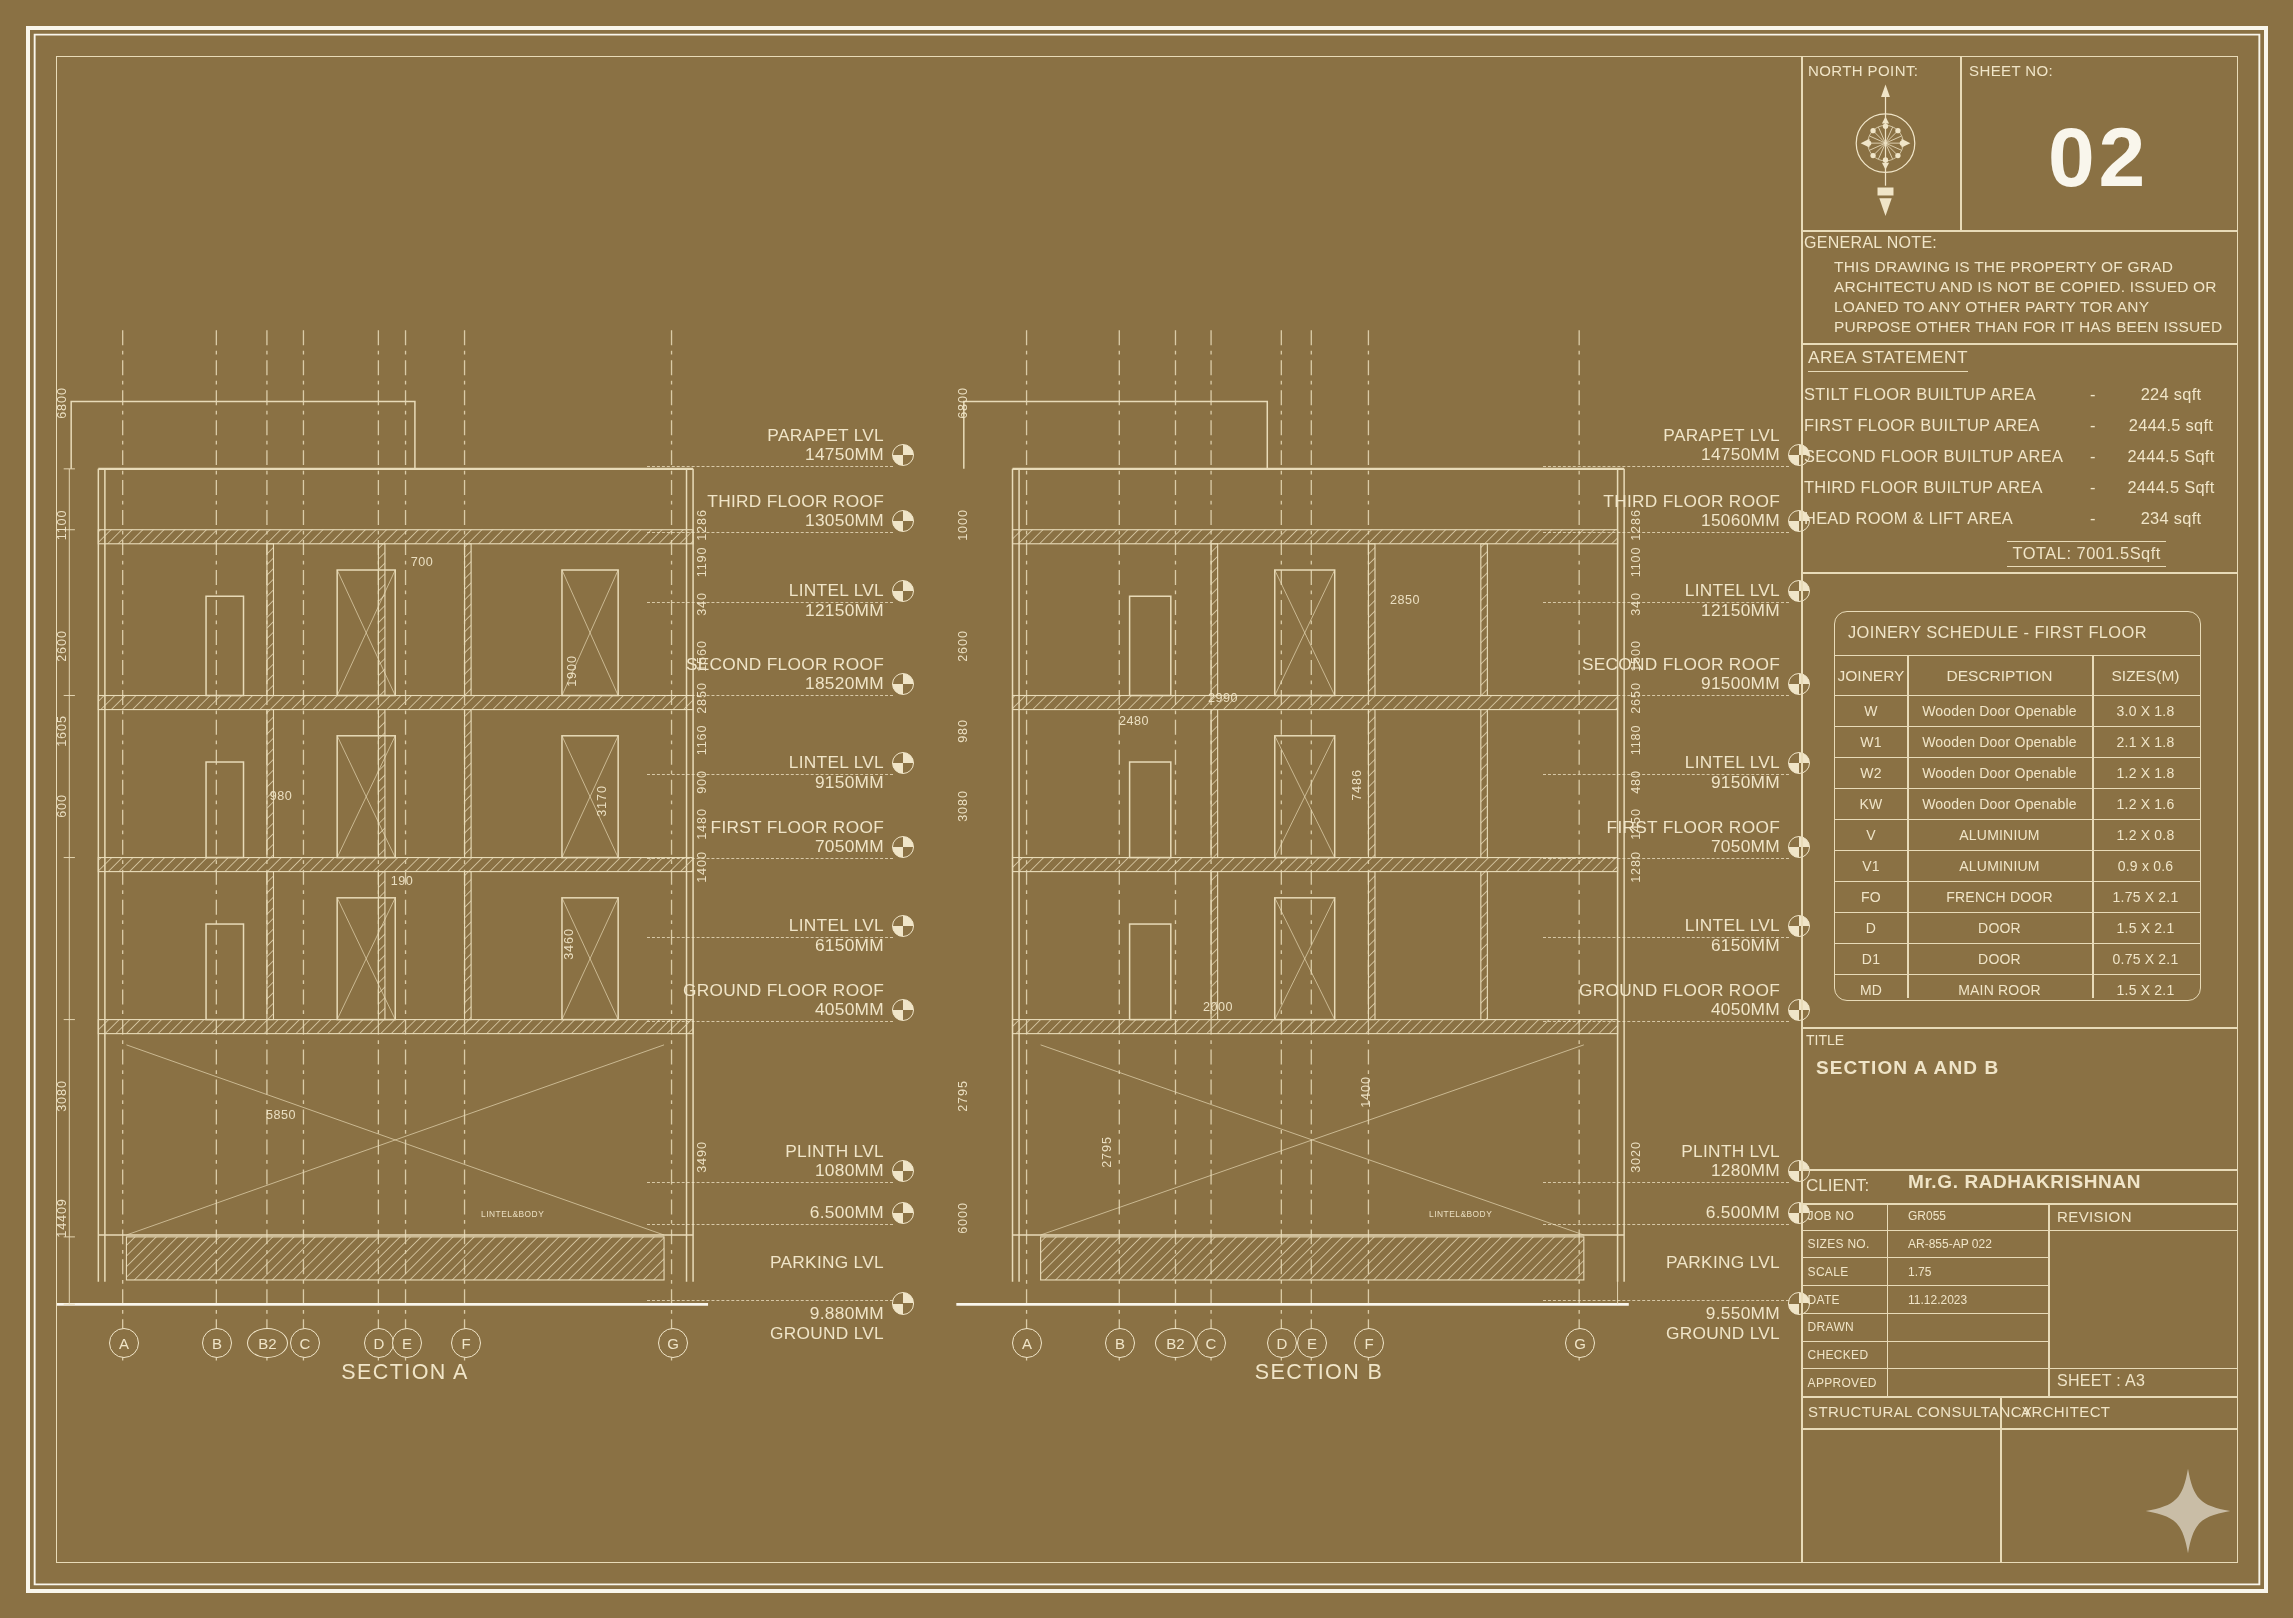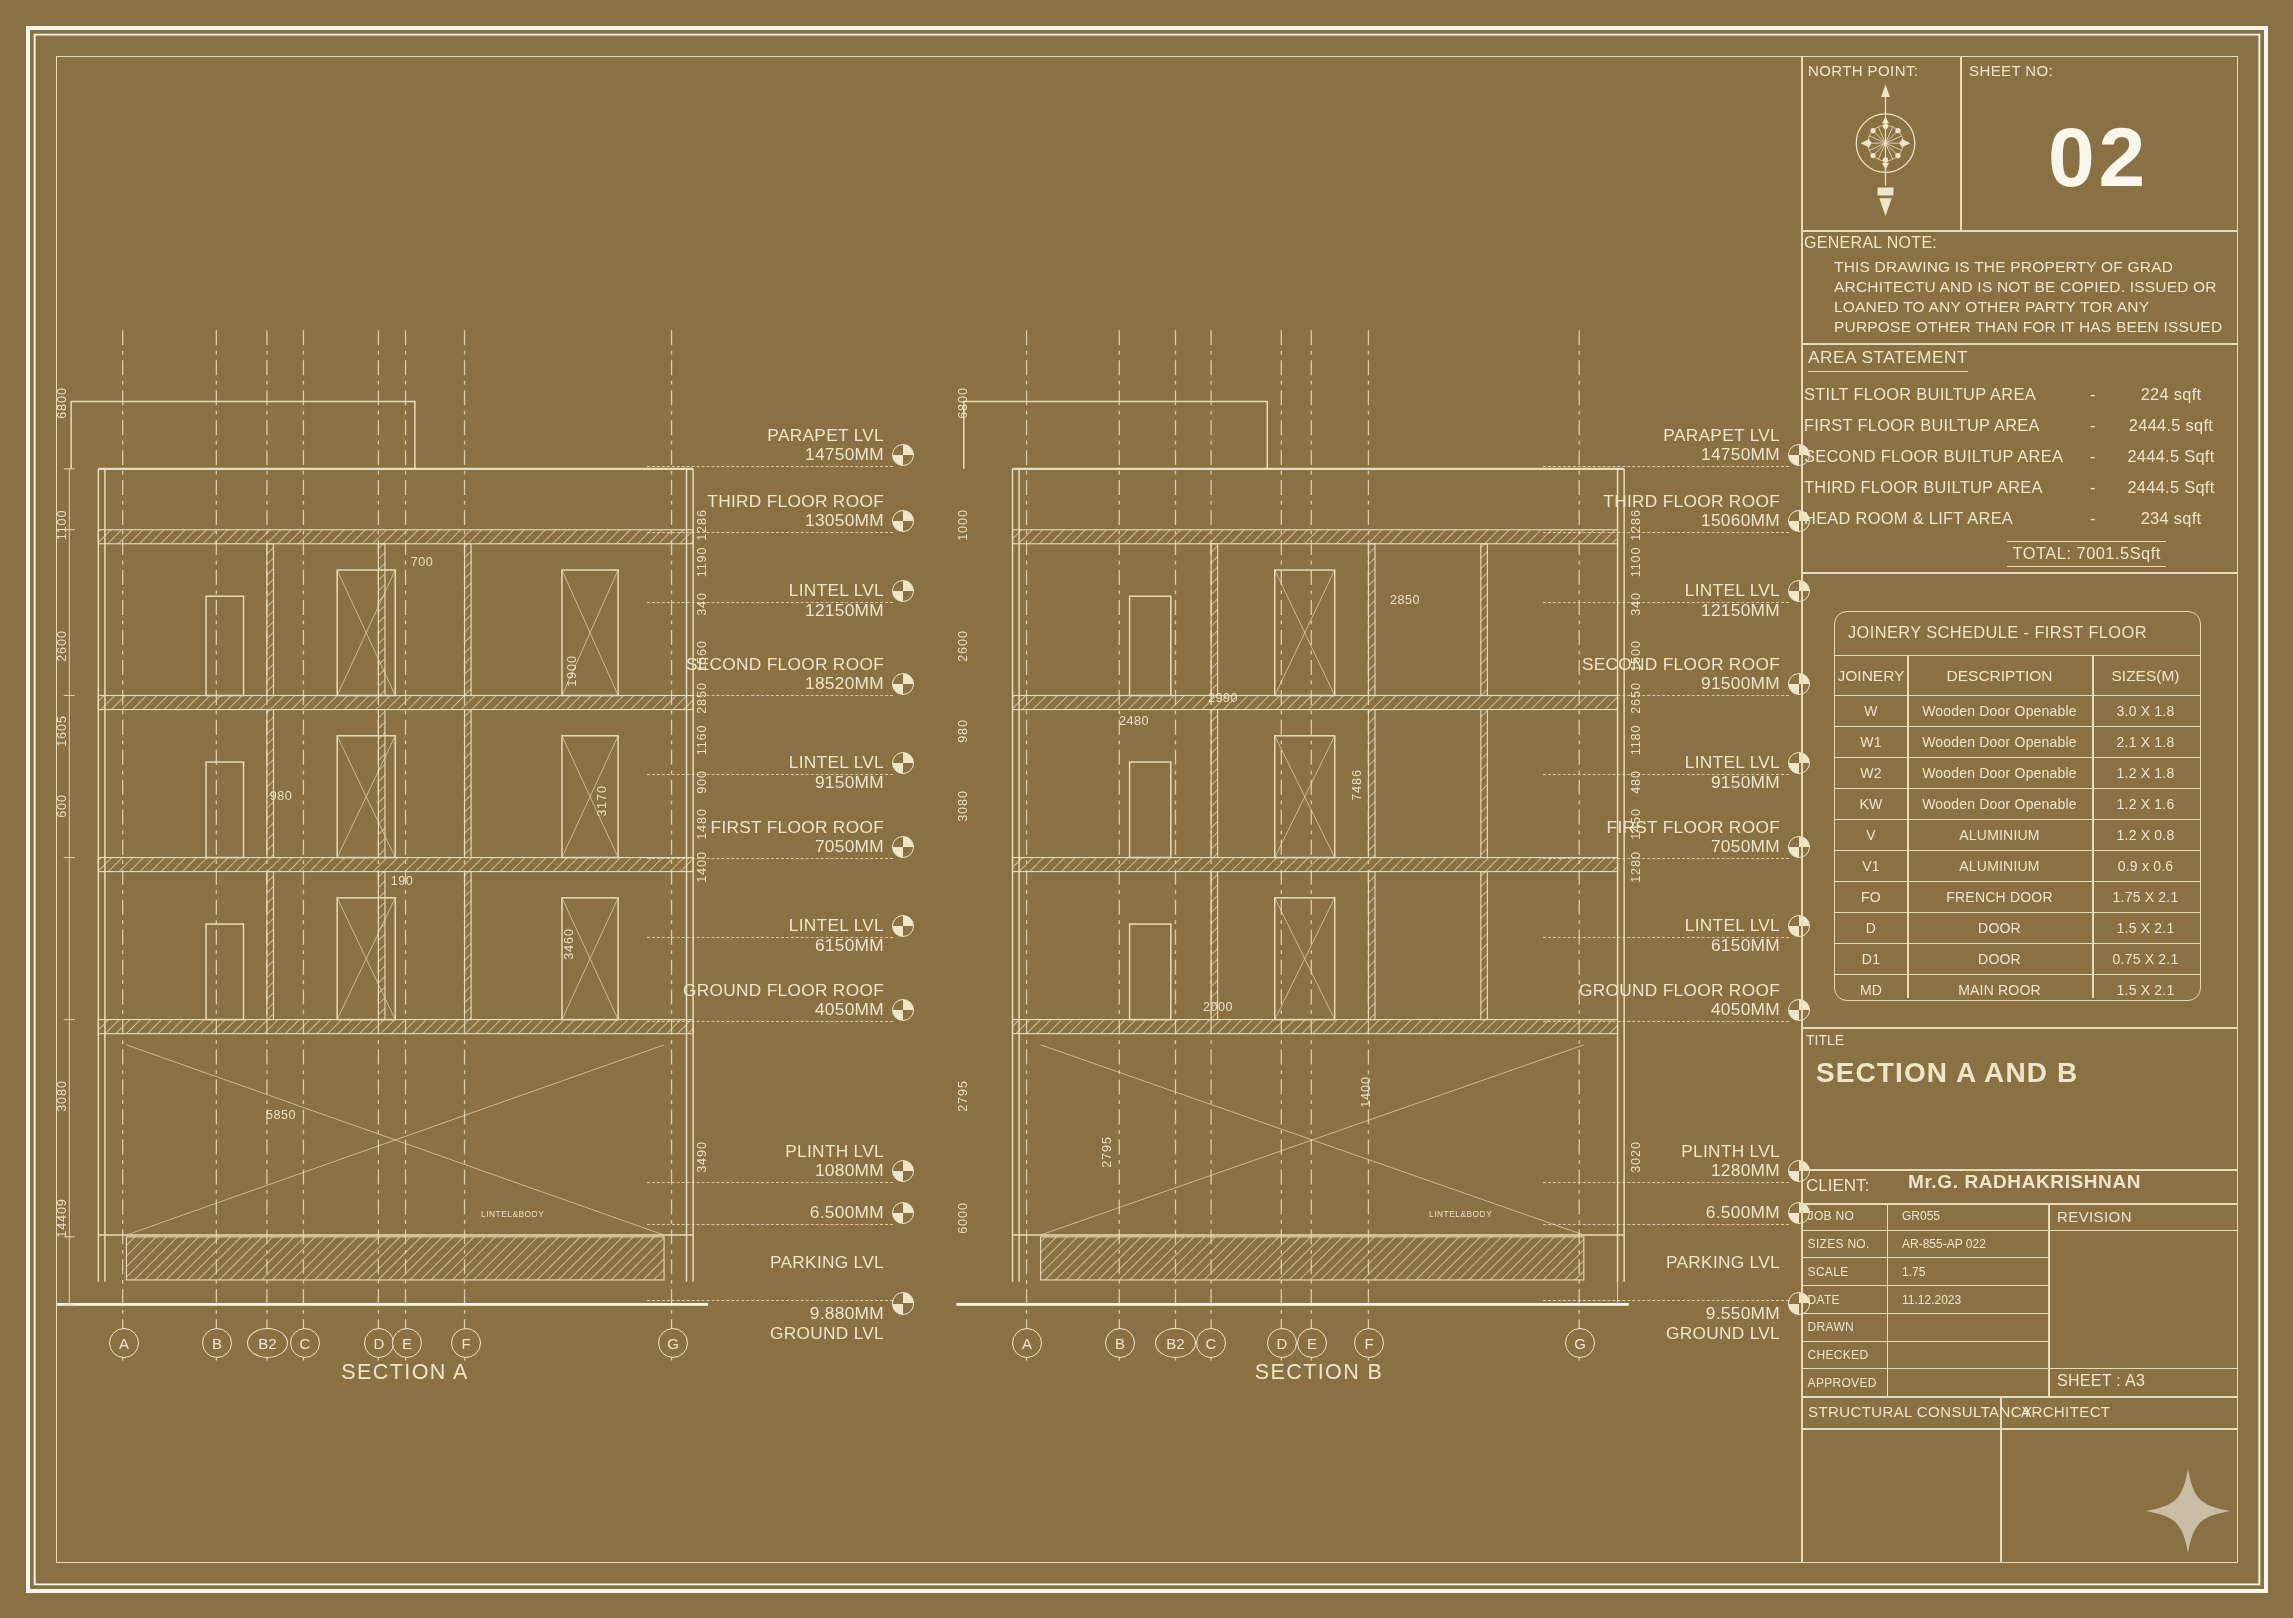--- a/index.html
+++ b/index.html
@@ -66,28 +66,28 @@
   .j-head{position:absolute;left:0;top:43px;width:100%;height:41px;border-top:1.9px solid var(--line);
           border-bottom:1.9px solid var(--line);box-sizing:border-box;display:grid;
           grid-template-columns:72px 185px 107px;align-items:center;font-size:15.5px;}
   .j-head span{text-align:center;}
   .j-rows{position:absolute;left:0;top:84px;width:100%;}
   .j-row{display:grid;grid-template-columns:72px 185px 107px;height:30px;align-items:center;
          font-size:14px;border-bottom:1.3px solid var(--line);}
   .j-row span{text-align:center;letter-spacing:0.2px;}
   .j-row:last-child{border-bottom:none;}
   .j-col{position:absolute;top:43px;bottom:1.9px;width:1.5px;background:var(--line);}
-  .big-title{position:absolute;left:1816px;top:1057px;font-size:28px;font-weight:bold;letter-spacing:1.1px;}
+  .big-title{position:absolute;left:1816px;top:1057px;font-size:19px;font-weight:bold;letter-spacing:1.1px;}
   .client-name{position:absolute;left:1908px;top:1171px;font-size:19px;font-weight:bold;letter-spacing:0.6px;}
   .meta-rows{position:absolute;left:1801px;top:1203px;width:247px;height:193px;display:flex;flex-direction:column;}
   .m-row{flex:1;display:grid;grid-template-columns:86px 1fr;align-items:center;font-size:12px;
          border-bottom:1.4px solid var(--line);box-sizing:border-box;}
   .m-row:last-child{border-bottom:none;}
   .m-row .m-label{padding-left:6.6px;letter-spacing:0.3px;}
-  .m-row .m-value{padding-left:14px;border-left:1.4px solid var(--line);align-self:stretch;display:flex;align-items:center;}
+  .m-row .m-value{padding-left:20px;border-left:1.4px solid var(--line);align-self:stretch;display:flex;align-items:center;}
   .rev-big{position:absolute;left:2048px;top:1230px;width:189px;height:138px;display:flex;align-items:center;
            justify-content:center;font-size:39px;font-weight:bold;letter-spacing:0.9px;color:var(--bright);}
   .sparkle{position:absolute;left:2143px;top:1467px;}
 </style>
 </head>
 <body>
 
 <div class="sheet">
 
   <svg class="secdraw" style="left:56px" width="656" height="1049" viewBox="0 0 700 1120">

